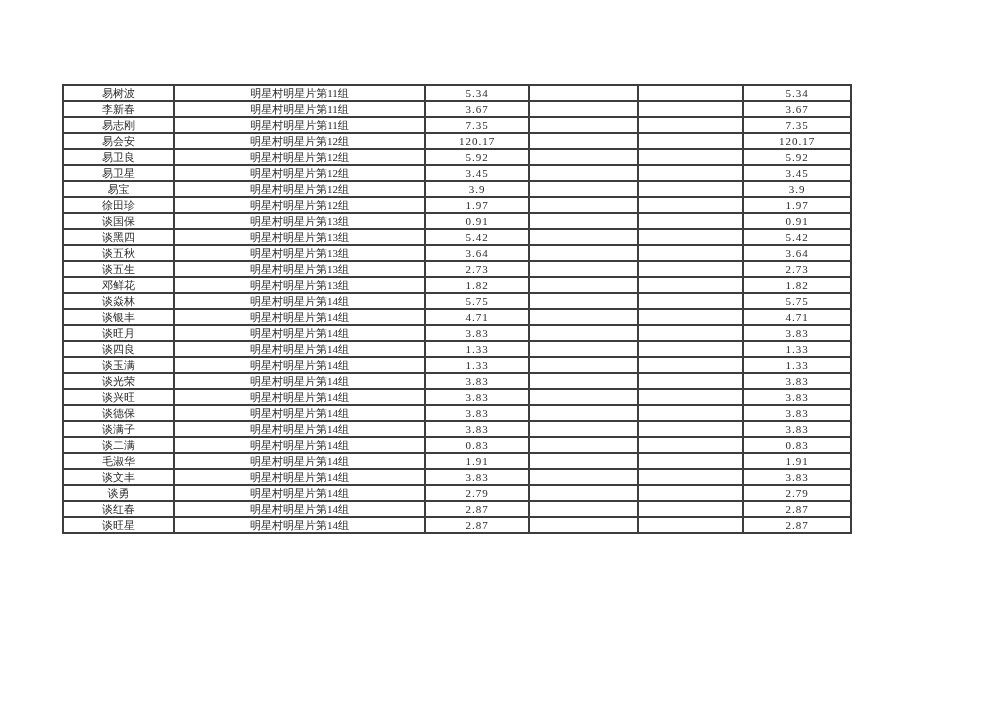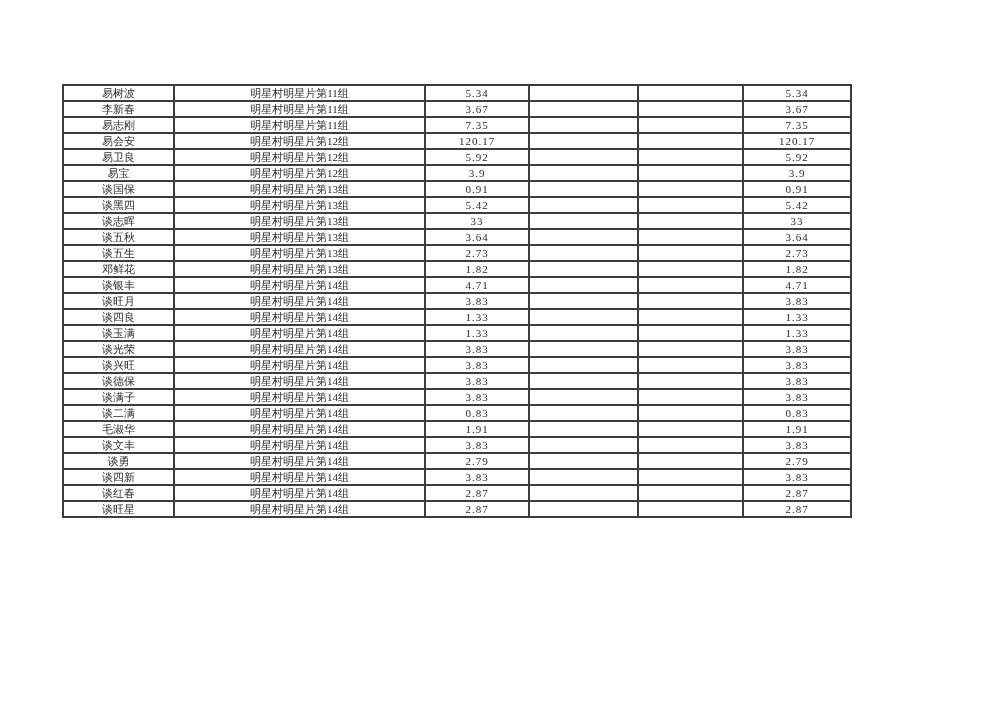--- a/index.html
+++ b/index.html
@@ -85,58 +85,66 @@
 
   <tr>
     <td class="col-name">易卫良</td>
     <td class="col-group">明星村明星片第12组</td>
     <td class="col-val">5.92</td>
     <td class="col-e1"></td>
     <td class="col-e2"></td>
     <td class="col-val2">5.92</td>
   </tr>
 
+  <tr>
+    <td class="col-name">易卫星</td>
+    <td class="col-group">明星村明星片第12组</td>
+    <td class="col-val">3.45</td>
+    <td class="col-e1"></td>
+    <td class="col-e2"></td>
+    <td class="col-val2">3.45</td>
+  </tr>
 
   <tr>
     <td class="col-name">易宝</td>
     <td class="col-group">明星村明星片第12组</td>
     <td class="col-val">3.9</td>
     <td class="col-e1"></td>
     <td class="col-e2"></td>
     <td class="col-val2">3.9</td>
   </tr>
 
 
+  <tr>
+    <td class="col-name">徐田珍</td>
+    <td class="col-group">明星村明星片第12组</td>
+    <td class="col-val">1.97</td>
+    <td class="col-e1"></td>
+    <td class="col-e2"></td>
+    <td class="col-val2">1.97</td>
+  </tr>
 
   <tr>
     <td class="col-name">谈国保</td>
     <td class="col-group">明星村明星片第13组</td>
     <td class="col-val">0.91</td>
     <td class="col-e1"></td>
     <td class="col-e2"></td>
     <td class="col-val2">0.91</td>
   </tr>
 
   <tr>
     <td class="col-name">谈黑四</td>
     <td class="col-group">明星村明星片第13组</td>
     <td class="col-val">5.42</td>
     <td class="col-e1"></td>
     <td class="col-e2"></td>
     <td class="col-val2">5.42</td>
   </tr>
 
-  <tr>
-    <td class="col-name">谈志晖</td>
-    <td class="col-group">明星村明星片第13组</td>
-    <td class="col-val">33</td>
-    <td class="col-e1"></td>
-    <td class="col-e2"></td>
-    <td class="col-val2">33</td>
-  </tr>
 
   <tr>
     <td class="col-name">谈五秋</td>
     <td class="col-group">明星村明星片第13组</td>
     <td class="col-val">3.64</td>
     <td class="col-e1"></td>
     <td class="col-e2"></td>
     <td class="col-val2">3.64</td>
   </tr>
 
@@ -151,20 +159,28 @@
 
   <tr>
     <td class="col-name">邓鲜花</td>
     <td class="col-group">明星村明星片第13组</td>
     <td class="col-val">1.82</td>
     <td class="col-e1"></td>
     <td class="col-e2"></td>
     <td class="col-val2">1.82</td>
   </tr>
 
+  <tr>
+    <td class="col-name">谈焱林</td>
+    <td class="col-group">明星村明星片第14组</td>
+    <td class="col-val">5.75</td>
+    <td class="col-e1"></td>
+    <td class="col-e2"></td>
+    <td class="col-val2">5.75</td>
+  </tr>
 
   <tr>
     <td class="col-name">谈银丰</td>
     <td class="col-group">明星村明星片第14组</td>
     <td class="col-val">4.71</td>
     <td class="col-e1"></td>
     <td class="col-e2"></td>
     <td class="col-val2">4.71</td>
   </tr>
 
@@ -260,28 +276,20 @@
 
   <tr>
     <td class="col-name">谈勇</td>
     <td class="col-group">明星村明星片第14组</td>
     <td class="col-val">2.79</td>
     <td class="col-e1"></td>
     <td class="col-e2"></td>
     <td class="col-val2">2.79</td>
   </tr>
 
-  <tr>
-    <td class="col-name">谈四新</td>
-    <td class="col-group">明星村明星片第14组</td>
-    <td class="col-val">3.83</td>
-    <td class="col-e1"></td>
-    <td class="col-e2"></td>
-    <td class="col-val2">3.83</td>
-  </tr>
 
   <tr>
     <td class="col-name">谈红春</td>
     <td class="col-group">明星村明星片第14组</td>
     <td class="col-val">2.87</td>
     <td class="col-e1"></td>
     <td class="col-e2"></td>
     <td class="col-val2">2.87</td>
   </tr>
 

